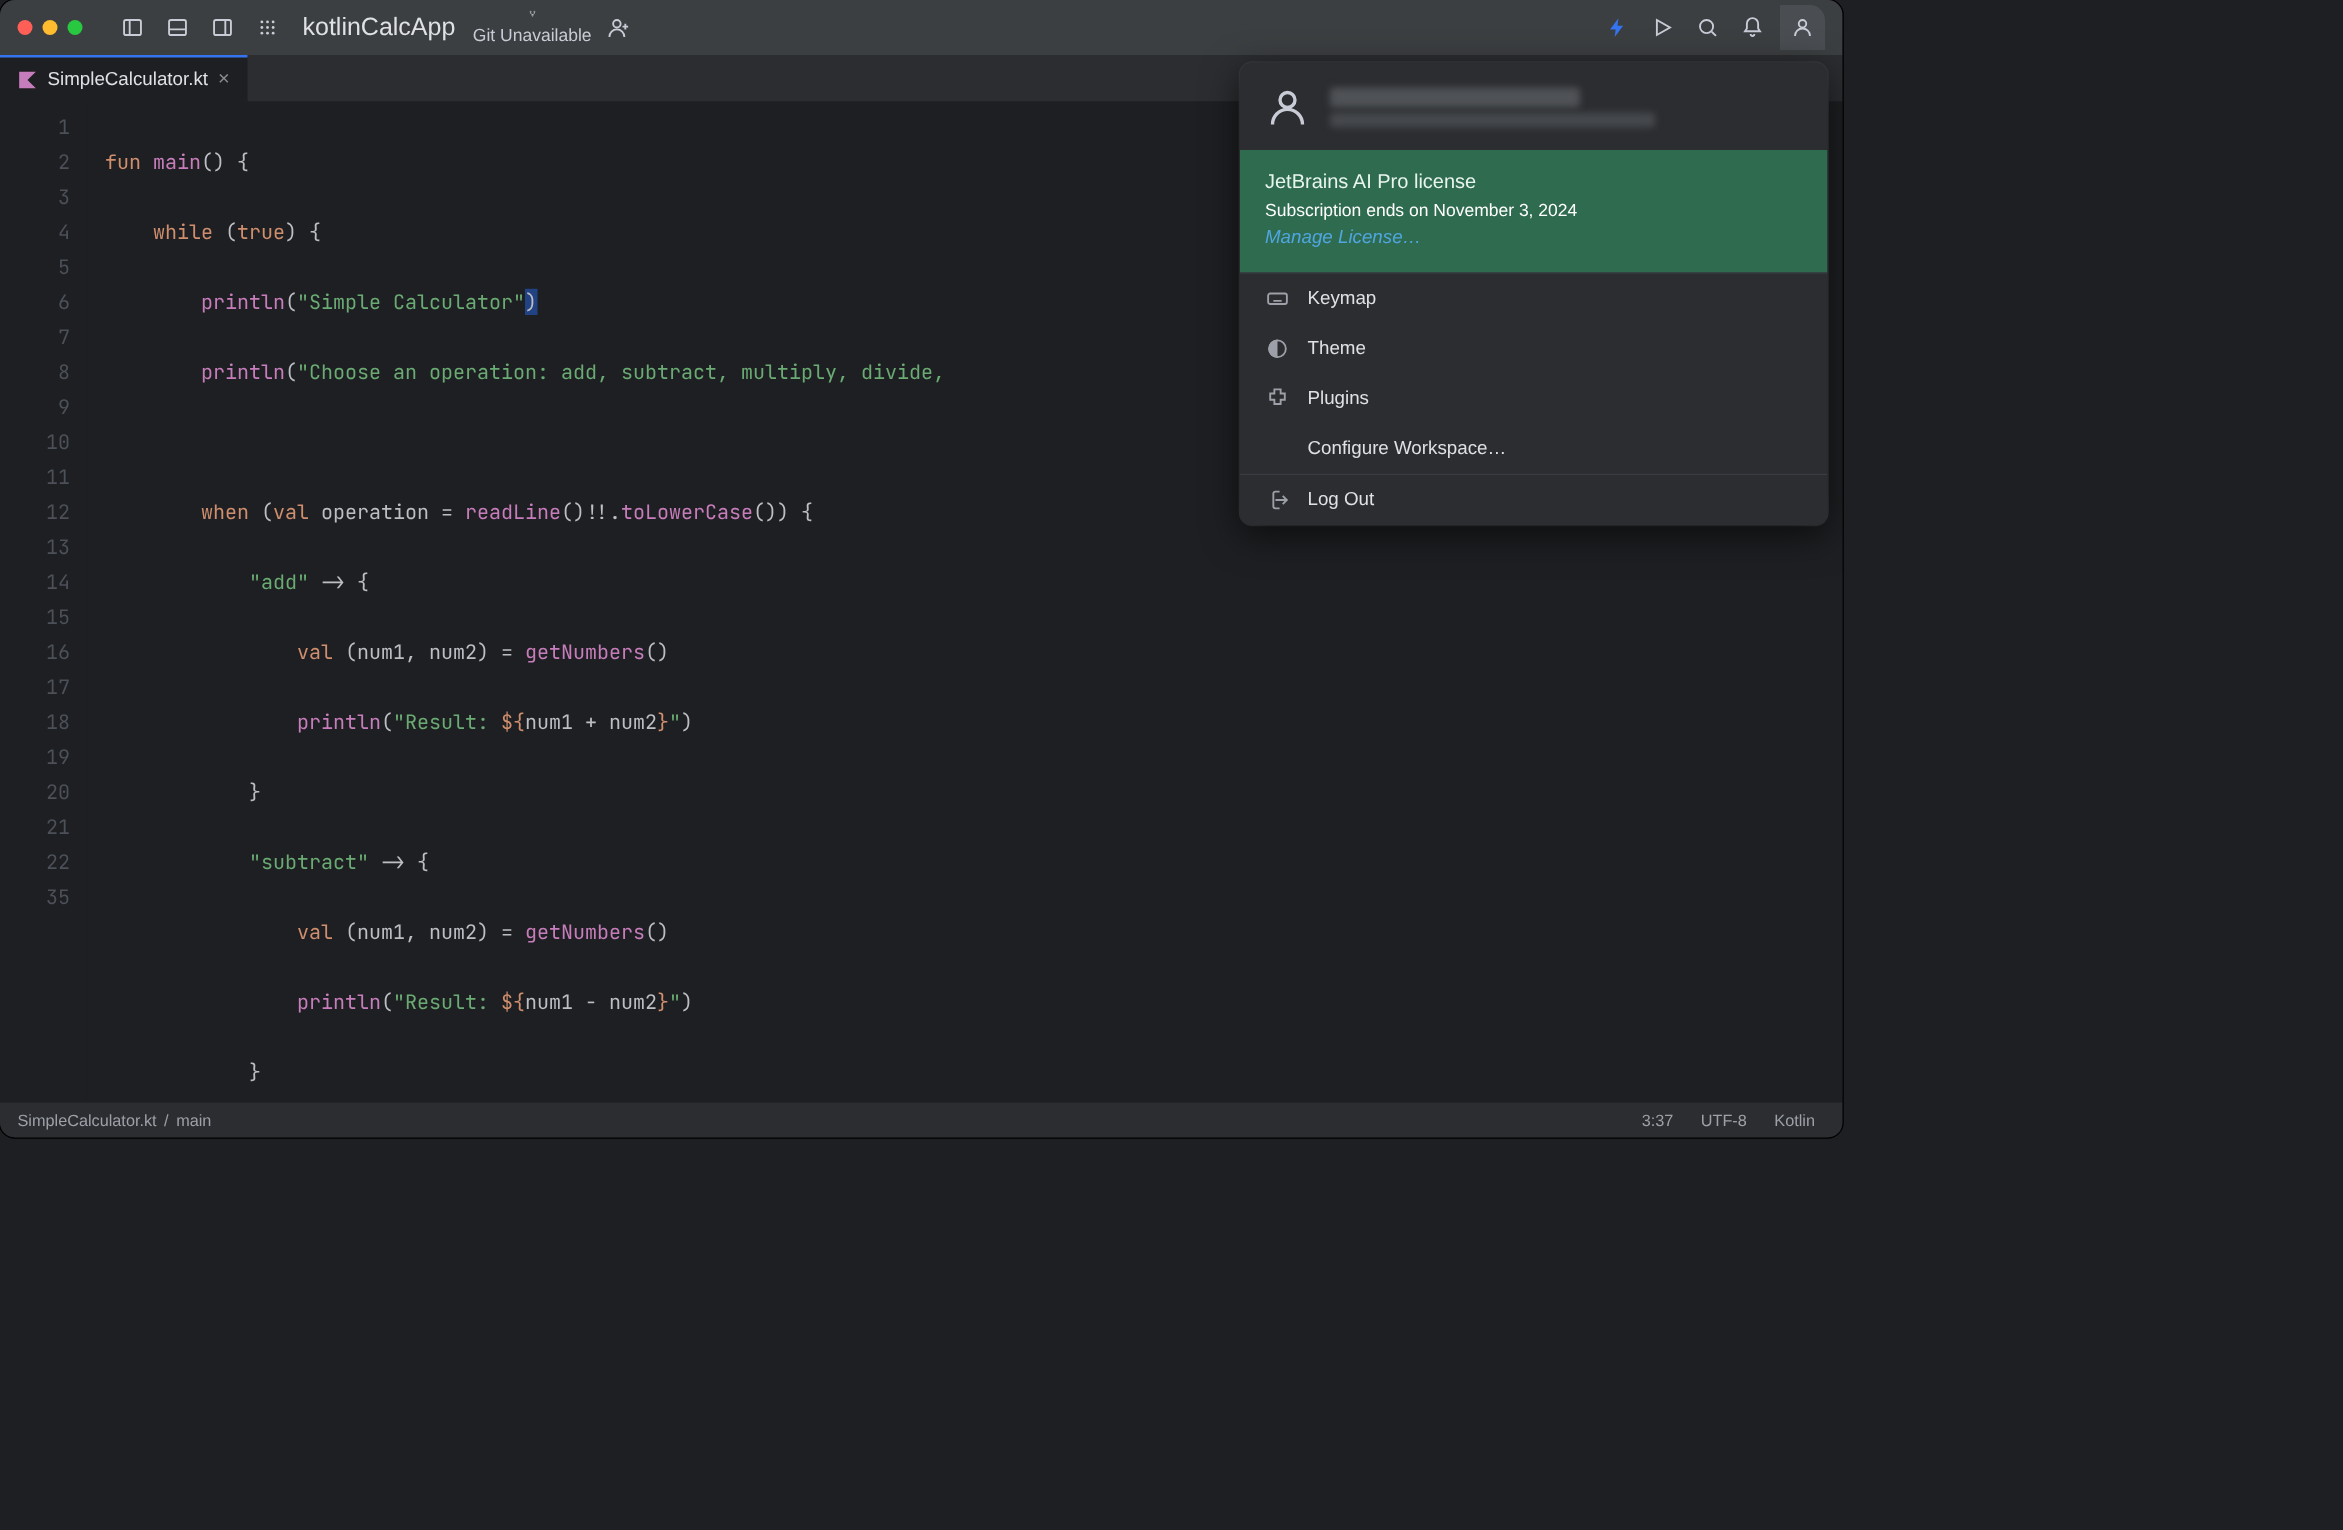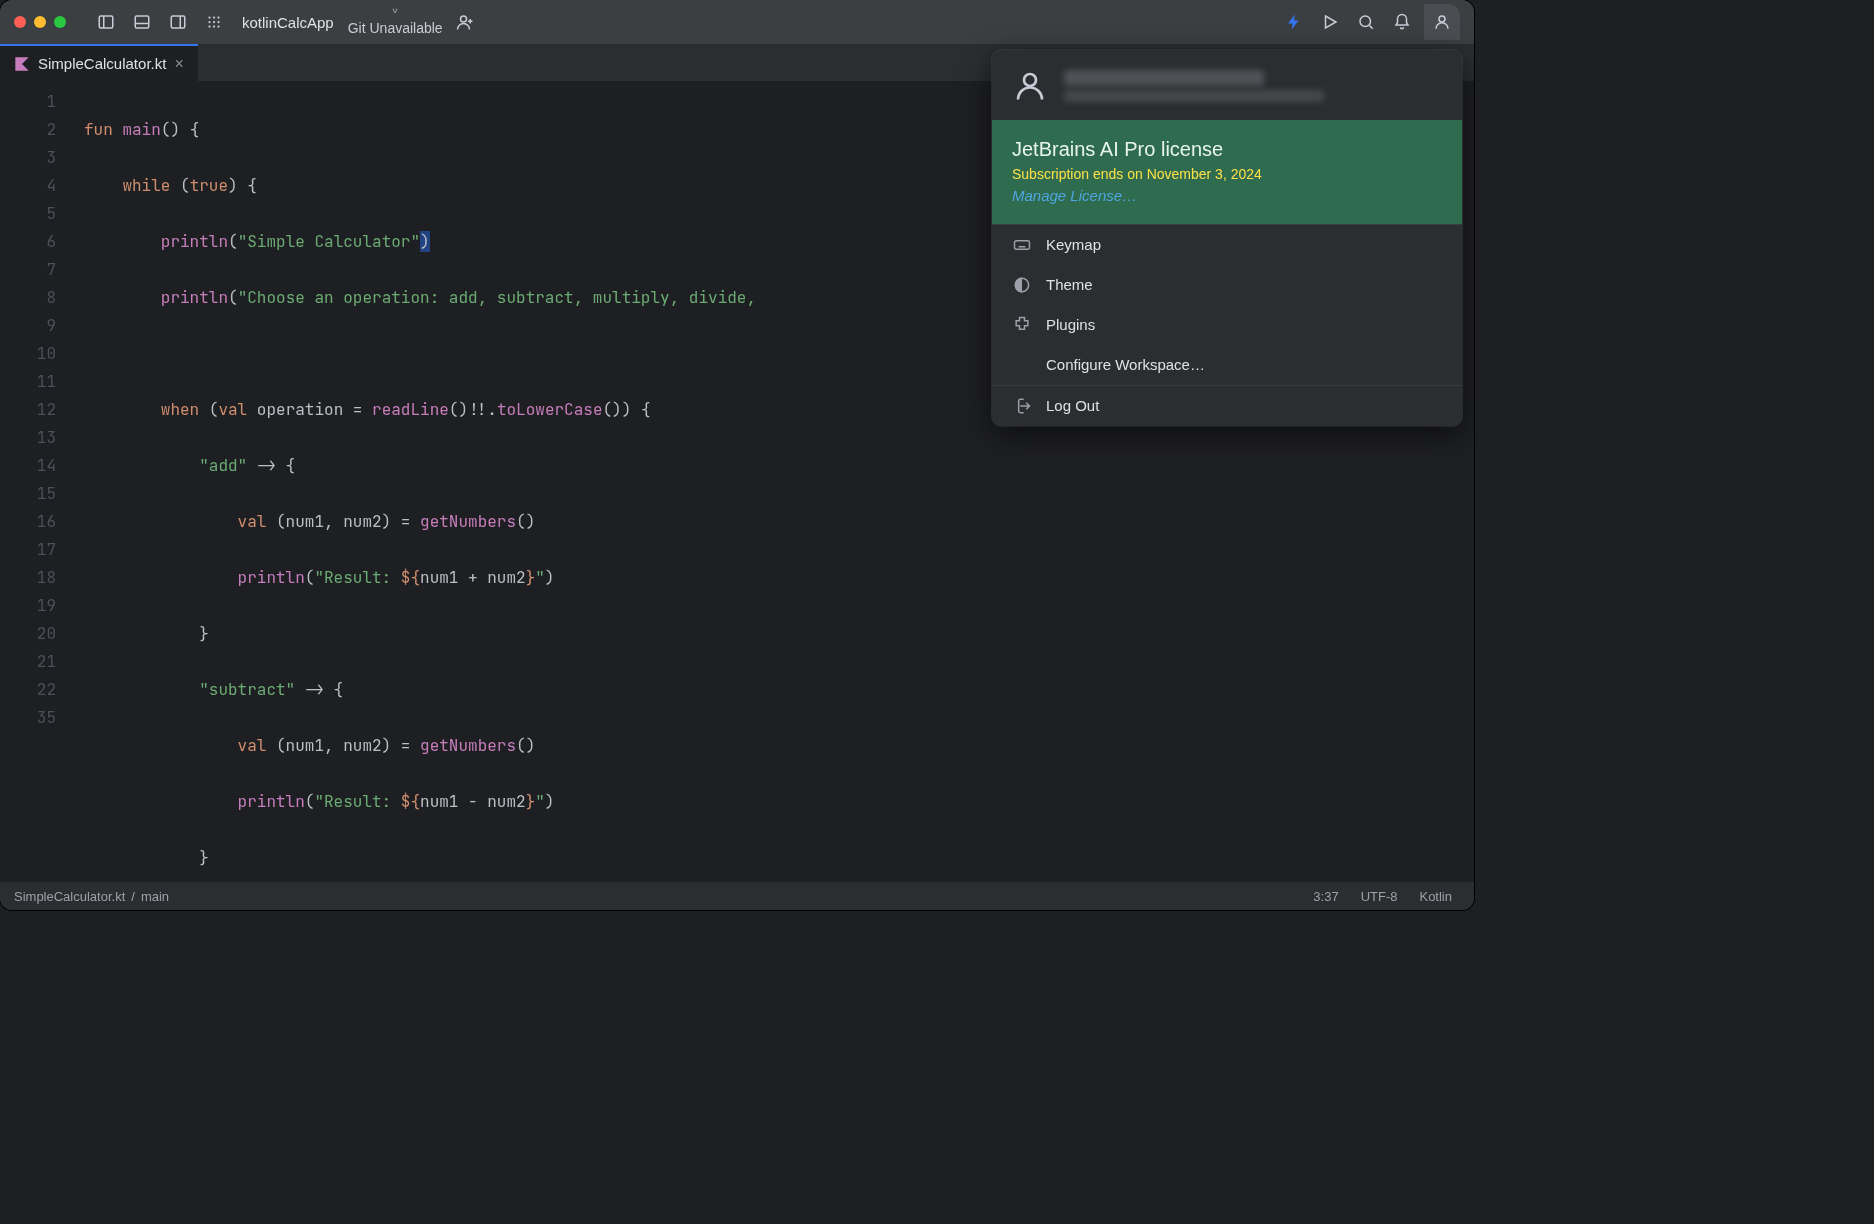--- a/index.html
+++ b/index.html
@@ -38,21 +38,21 @@
   .tl-yellow { background: #febc2e; }
   .tl-green { background: #28c840; }
 
   .tb-icon {
     width: 28px; height: 28px;
     display: flex; align-items: center; justify-content: center;
     color: #c9ccd6; border-radius: 4px; flex-direction: column;
   }
   .tb-icon svg { width: 18px; height: 18px; }
   .tb-spacer { flex: 1; }
-  .tb-text { color: #dfe1e5; font-size: 15px; padding: 0 6px; }
+  .tb-text { color: #dfe1e5; font-size: 20px; padding: 0 6px; }
 
   .avatar-btn {
     width: 36px; height: 36px;
     display:flex;align-items:center;justify-content:center;
     background:#4a4d51; border-radius:0 12px 0 0;
   }
 
   
   .tab-row {
     height: 38px;
@@ -147,22 +147,22 @@
     display:flex; flex-direction:column; justify-content:center; gap:4px;
   }
   .blur-line1 { width:200px; height:16px; background:#4f5256; border-radius:3px; filter:blur(3px); }
   .blur-line2 { width:260px; height:12px; background:#45484c; border-radius:3px; filter:blur(3px); }
 
   .license-block {
     background:#2f6b4f;
     padding:14px 20px 16px;
     line-height:1.5;
   }
-  .license-title { color:#e8f5ee; font-size:20px; }
-  .license-sub { color:#fde047; font-size:14px; }
+  .license-title { color:#e8f5ee; font-size:16px; }
+  .license-sub { color:#ffffff; font-size:14px; }
   .license-link { color:#4fa6e0; font-size:15px;font-style:italic; }
 
   .popup-sep { height:1px; background:#393b40; }
 
   .menu-item {
     display:flex; align-items:center; gap:14px;
     padding:10px 20px;
     color:#dfe1e5;
   }
   .menu-icon { width:20px; height:20px; display:flex;align-items:center;justify-content:center; color:#9da0a8; }

